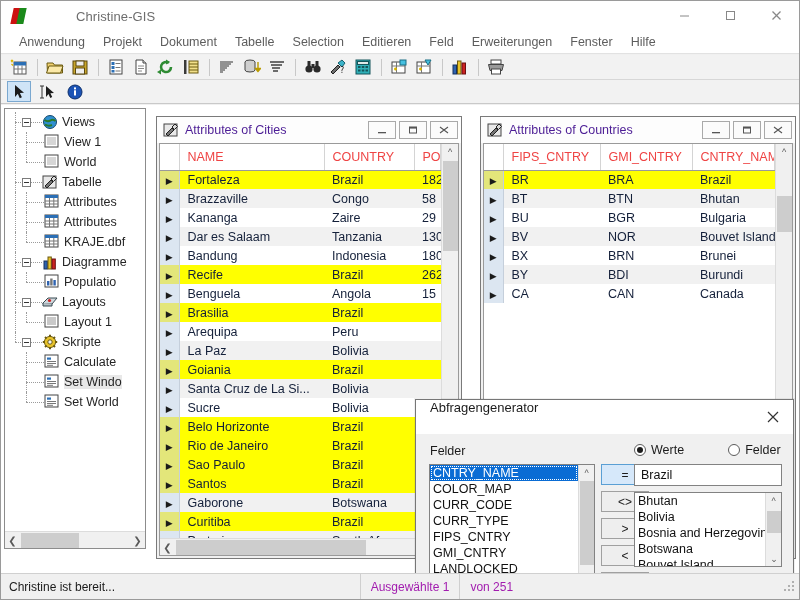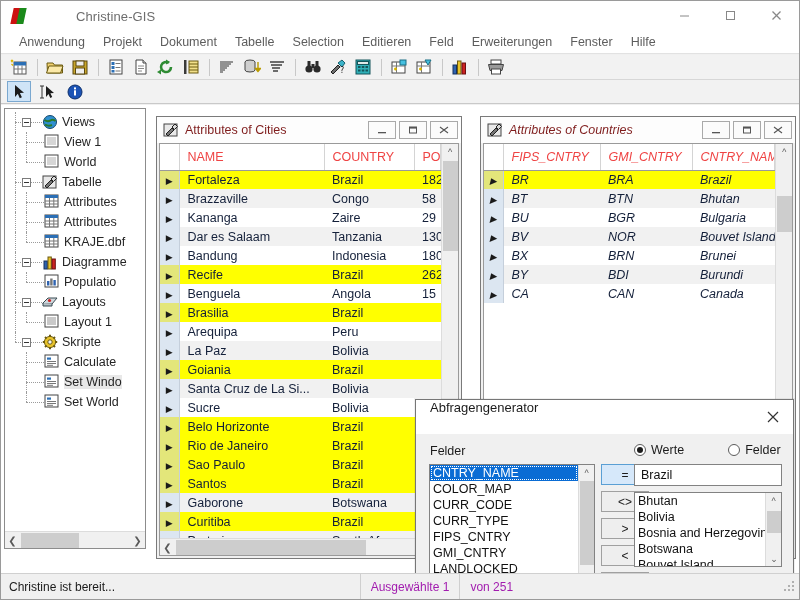--- a/index.html
+++ b/index.html
@@ -126,21 +126,21 @@
   
   .mdi {
     position: absolute; background: #f0f0f0;
     border: 1px solid #7a7a7a;
   }
   .mdi-title {
     height: 26px; display:flex; align-items:center; background: #fdfdfd;
     padding-left: 6px;
   }
   .mdi-title .m-icon { width:16px;height:16px; flex:none; margin-right:6px;}
-  .mdi-title .m-text { font-size: 12.5px; color: #7f1d1d; }
+  .mdi-title .m-text { font-size: 12.5px; color: #4c1d95; }
   .mdi-btns { margin-left:auto; display:flex; padding-right: 3px; }
   .mdi-btn {
     width: 28px; height: 18px; border: 1px solid #a9a9a9; background:#fbfbfb;
     margin-left: 3px; display:flex; align-items:center; justify-content:center;
     color:#555; font-size: 10px;
   }
 
   .grid-wrap {
     position:absolute; left:2px; right:2px; top:26px; bottom:2px;
     background:#fff; border:1px solid #9a9a9a; overflow:hidden;
@@ -882,21 +882,21 @@
           <div class="thumb" style="top:17px; height:90px;"></div>
           <div class="arw" style="position:absolute;bottom:0;width:17px;">⌄</div>
         </div>
         <div class="hscroll" style="right:17px;">
           <span class="arw">❮</span>
           <span class="thumb" style="width:190px;"></span>
         </div>
       </div>
     </div>
 
-    <div class="mdi" style="left:479px; top:11px; width:316px; height:443px;font-style:italic;">
+    <div class="mdi" style="left:479px; top:11px; width:316px; height:443px;">
       <div class="mdi-title">
         <span class="m-icon">
           <svg width="16" height="16" viewBox="0 0 16 16">
             <rect x="1" y="2" width="13" height="12" fill="#e9e9e9" stroke="#444"></rect>
             <path d="M3 12 l6 -6 l2 2 l-6 6 z" fill="#777" stroke="#222"></path>
             <path d="M9 5 l3 -3 l2.5 2.5 l-3 3 z" fill="#d8d8d8" stroke="#222"></path>
           </svg>
         </span>
         <span class="m-text">Attributes of Countries</span>
         <span class="mdi-btns">

